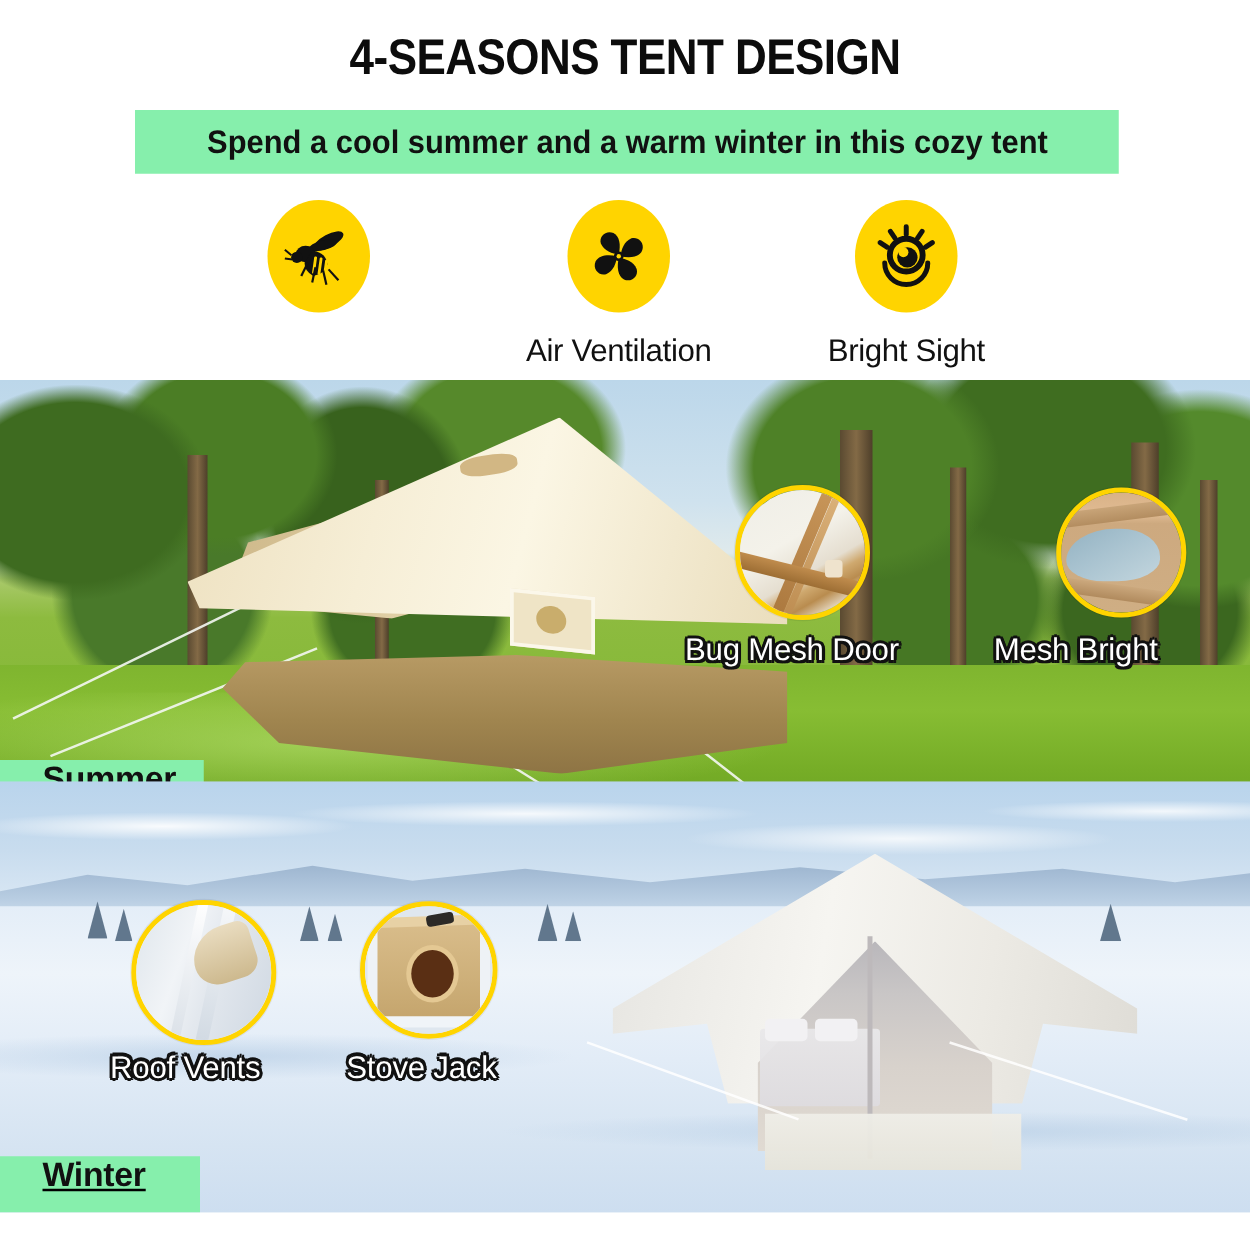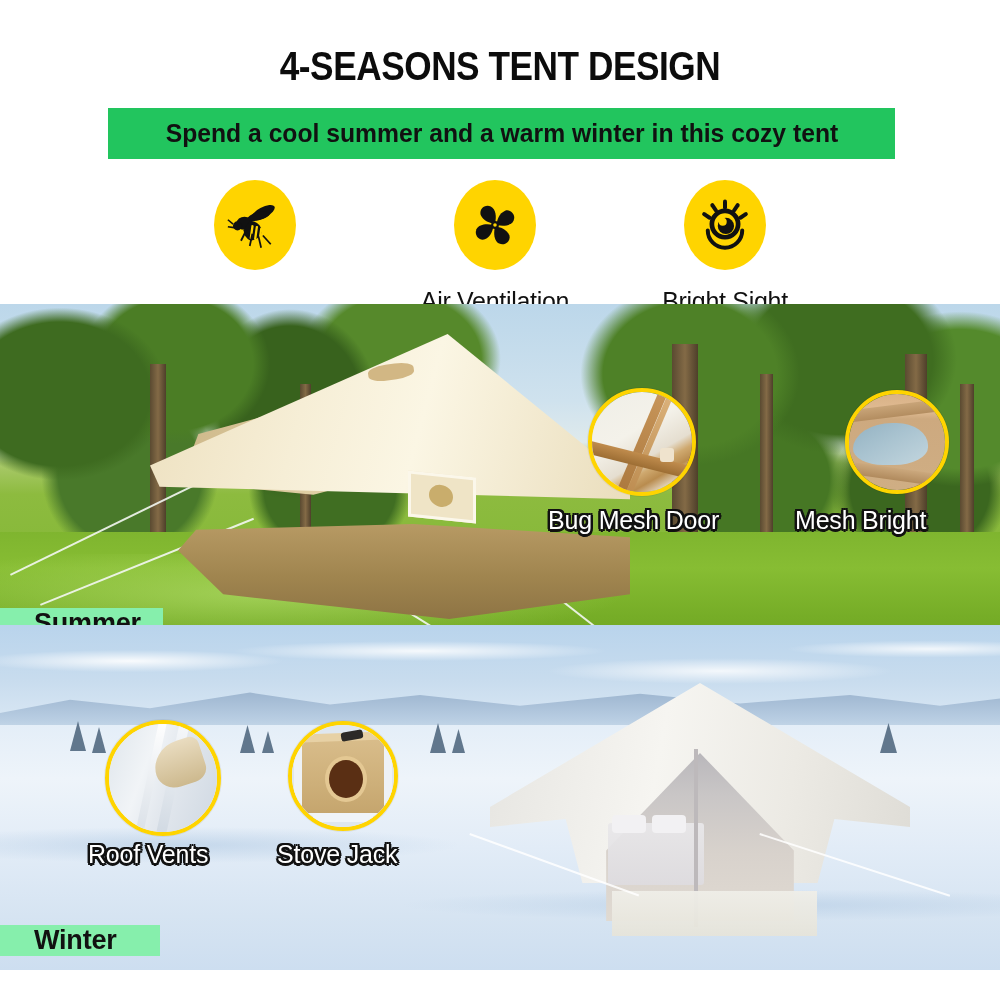--- a/index.html
+++ b/index.html
@@ -1,25 +1,25 @@
 <!DOCTYPE html>
 <html><head>
 <meta charset="utf-8">
 <style>
   html,body{margin:0;padding:0;}
   body{width:1000px;height:1000px;background:#ffffff;font-family:"Liberation Sans",sans-serif;overflow:hidden;}
   #page{position:relative;width:1000px;height:1000px;background:#fff;overflow:hidden;}
 
   
-  .header{position:absolute;left:0;top:0;width:1000px;height:324px;background:#ffffff;margin-top:20px;}
+  .header{position:absolute;left:0;top:0;width:1000px;height:324px;background:#ffffff;}
   .title{position:absolute;left:0;top:24px;width:1000px;text-align:center;
          font-family:"Liberation Sans Narrow","Liberation Sans",sans-serif;
          font-weight:bold;font-size:40px;letter-spacing:-0.5px;color:#0c0c0c;
          transform:scaleX(.88);transform-origin:center top;line-height:1.1;white-space:nowrap;}
-  .subbanner{position:absolute;left:108px;top:88px;width:787px;height:51px;background:#22c55e;
+  .subbanner{position:absolute;left:108px;top:88px;width:787px;height:51px;background:#86efac;
              display:flex;align-items:center;justify-content:center;}
   .subbanner span{font-family:"Liberation Sans Narrow","Liberation Sans",sans-serif;
                   font-weight:bold;font-size:26px;color:#111;transform:scaleX(.95);white-space:nowrap;}
 
   .features{position:absolute;left:0;top:160px;width:1000px;height:140px;}
   .feature{position:absolute;top:0;width:220px;text-align:center;}
   .feature.f0{left:145px;}
   .feature.f1{left:385px;}
   .feature.f2{left:615px;}
   .fcircle{width:82px;height:90px;border-radius:50%;background:#ffd400;margin:0 auto;
@@ -350,18 +350,18 @@
           <div class="topedge"></div>
         <div class="edge"></div>
           <div class="edge2"></div>
         <div class="hole"></div>
           <div class="cap"></div>
           <div class="botedge"></div>
       </div>
     </div>
     <div class="co-label" style="left:277px;top:215px;">Stove Jack</div>
 
-    <div class="season-badge" style="left:0;top:300px;width:160px;height:31px;">
+    <div class="season-badge" style="left:0;top:300px;width:160px;height:45px;text-decoration:underline;">
       <span>Winter</span>
     </div>
   </div>
 
 </div>
 
 </body></html>

